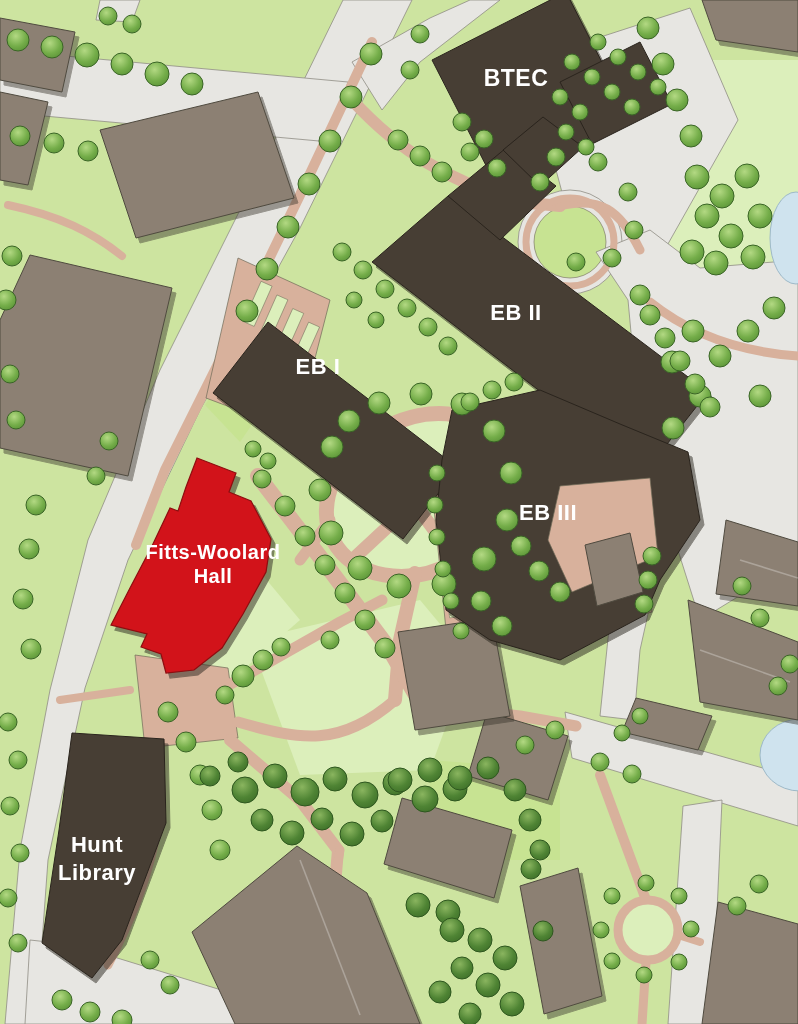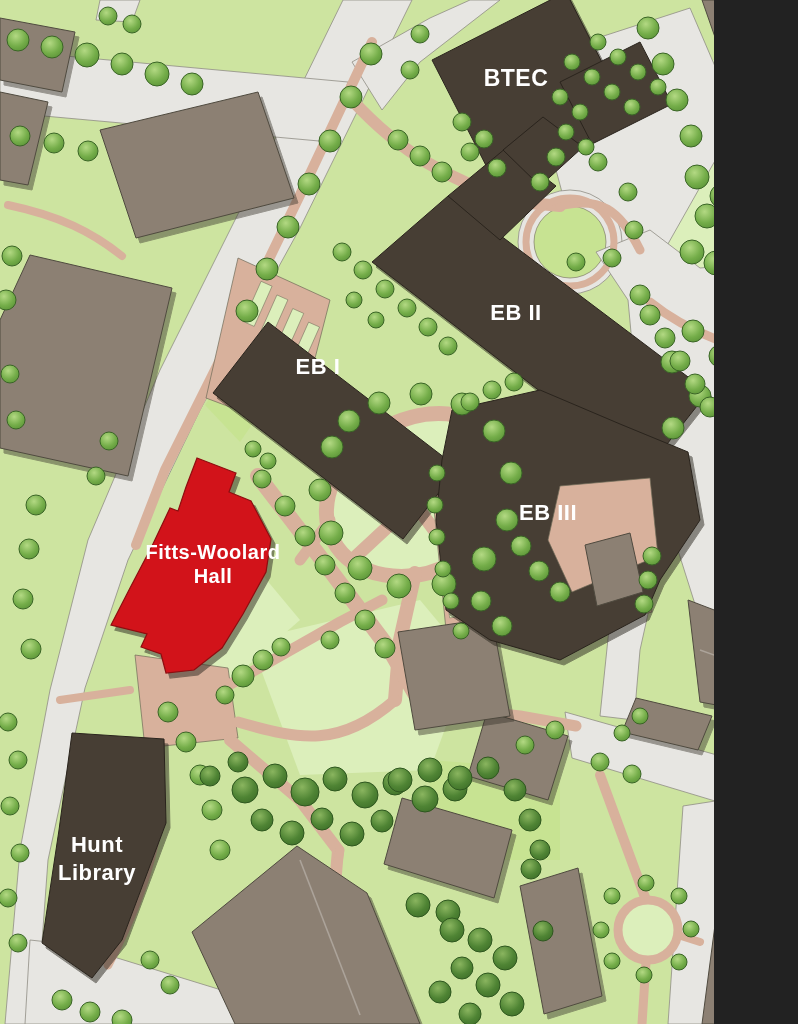--- a/index.html
+++ b/index.html
@@ -2,21 +2,21 @@
 <html style="--c-road: #e7e6e2; --c-grass: #cde4a0; --c-grass_light: #dcefbb; --c-grass_bright: #c7e392; --c-path: #d8b19c; --c-building: #8c8073; --c-building_dark: #473e34; --c-building_highlight: #d2131a; --c-tree: #74ad49; --c-tree_dark: #4f8434; --c-water: #cfe3ee; --c-label: #ffffff;"><head>
 <meta charset="utf-8">
 <style>
   :root{
     --c-road:#e7e6e2; --c-grass:#cde4a0; --c-grass_light:#dcefbb; --c-grass_bright:#c7e392;
     --c-path:#d8b19c; --c-building:#8c8073; --c-building_dark:#473e34;
     --c-building_highlight:#d2131a; --c-tree:#74ad49; --c-tree_dark:#4f8434;
     --c-water:#cfe3ee; --c-label:#ffffff;
   }
   html,body{margin:0;padding:0;background:#222;}
-  .map-wrap{width:714px;height:1024px;overflow:hidden;position:relative;background:var(--c-grass);}
+  .map-wrap{width:798px;height:1024px;overflow:hidden;position:relative;background:var(--c-grass);}
   svg{display:block;}
   .road{fill:var(--c-road);stroke:#8f8d84;stroke-width:.8;}
   .lawn{fill:var(--c-grass_light);stroke:none;}
   .lawnB{fill:var(--c-grass_bright);stroke:none;}
   .path{stroke:var(--c-path);fill:none;stroke-linecap:round;stroke-linejoin:round;}
   .pathF{fill:var(--c-path);stroke:#6f6a58;stroke-width:.7;}
   .bldg{fill:var(--c-building);stroke:#4f4a3f;stroke-width:1;filter:drop-shadow(4px 5px 0 rgba(55,52,42,.45));}
   .bldgD{fill:var(--c-building_dark);stroke:#2a241d;stroke-width:1;filter:drop-shadow(4px 5px 0 rgba(40,36,28,.5));}
   .bldgR{fill:var(--c-building_highlight);stroke:#8e0d10;stroke-width:1.2;filter:drop-shadow(4px 5px 0 rgba(40,36,28,.5));}
   .inner{filter:none;}

